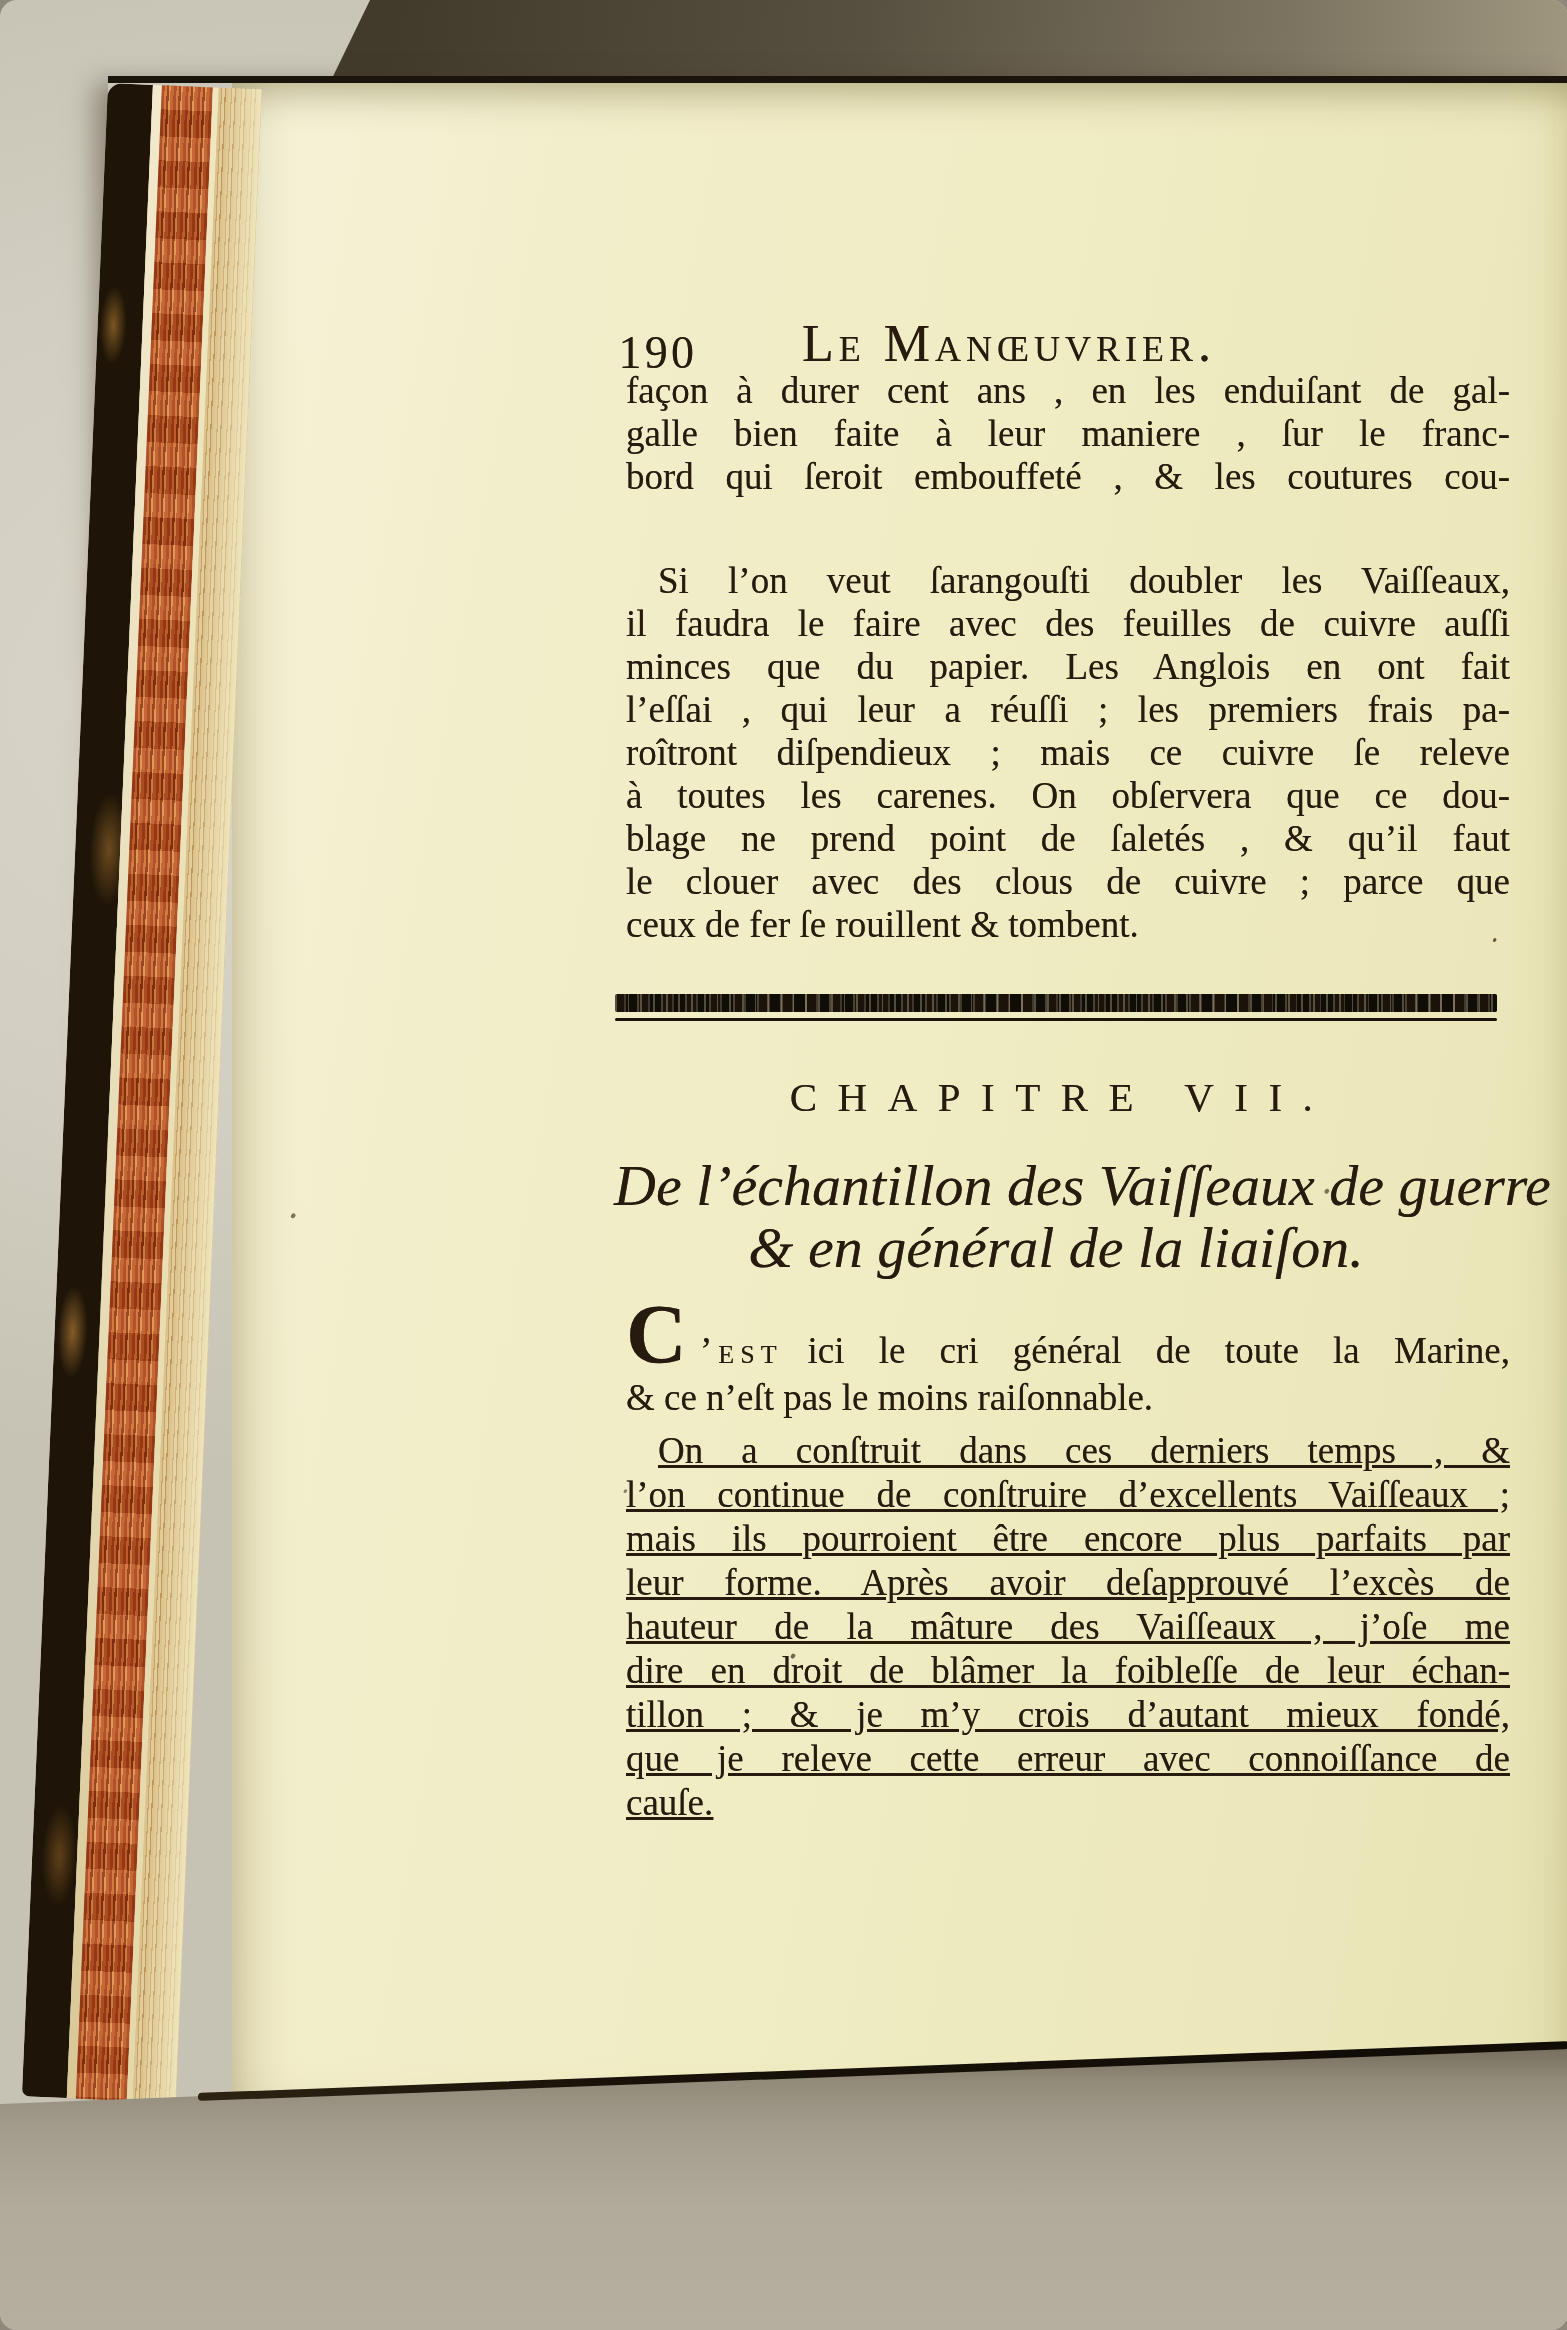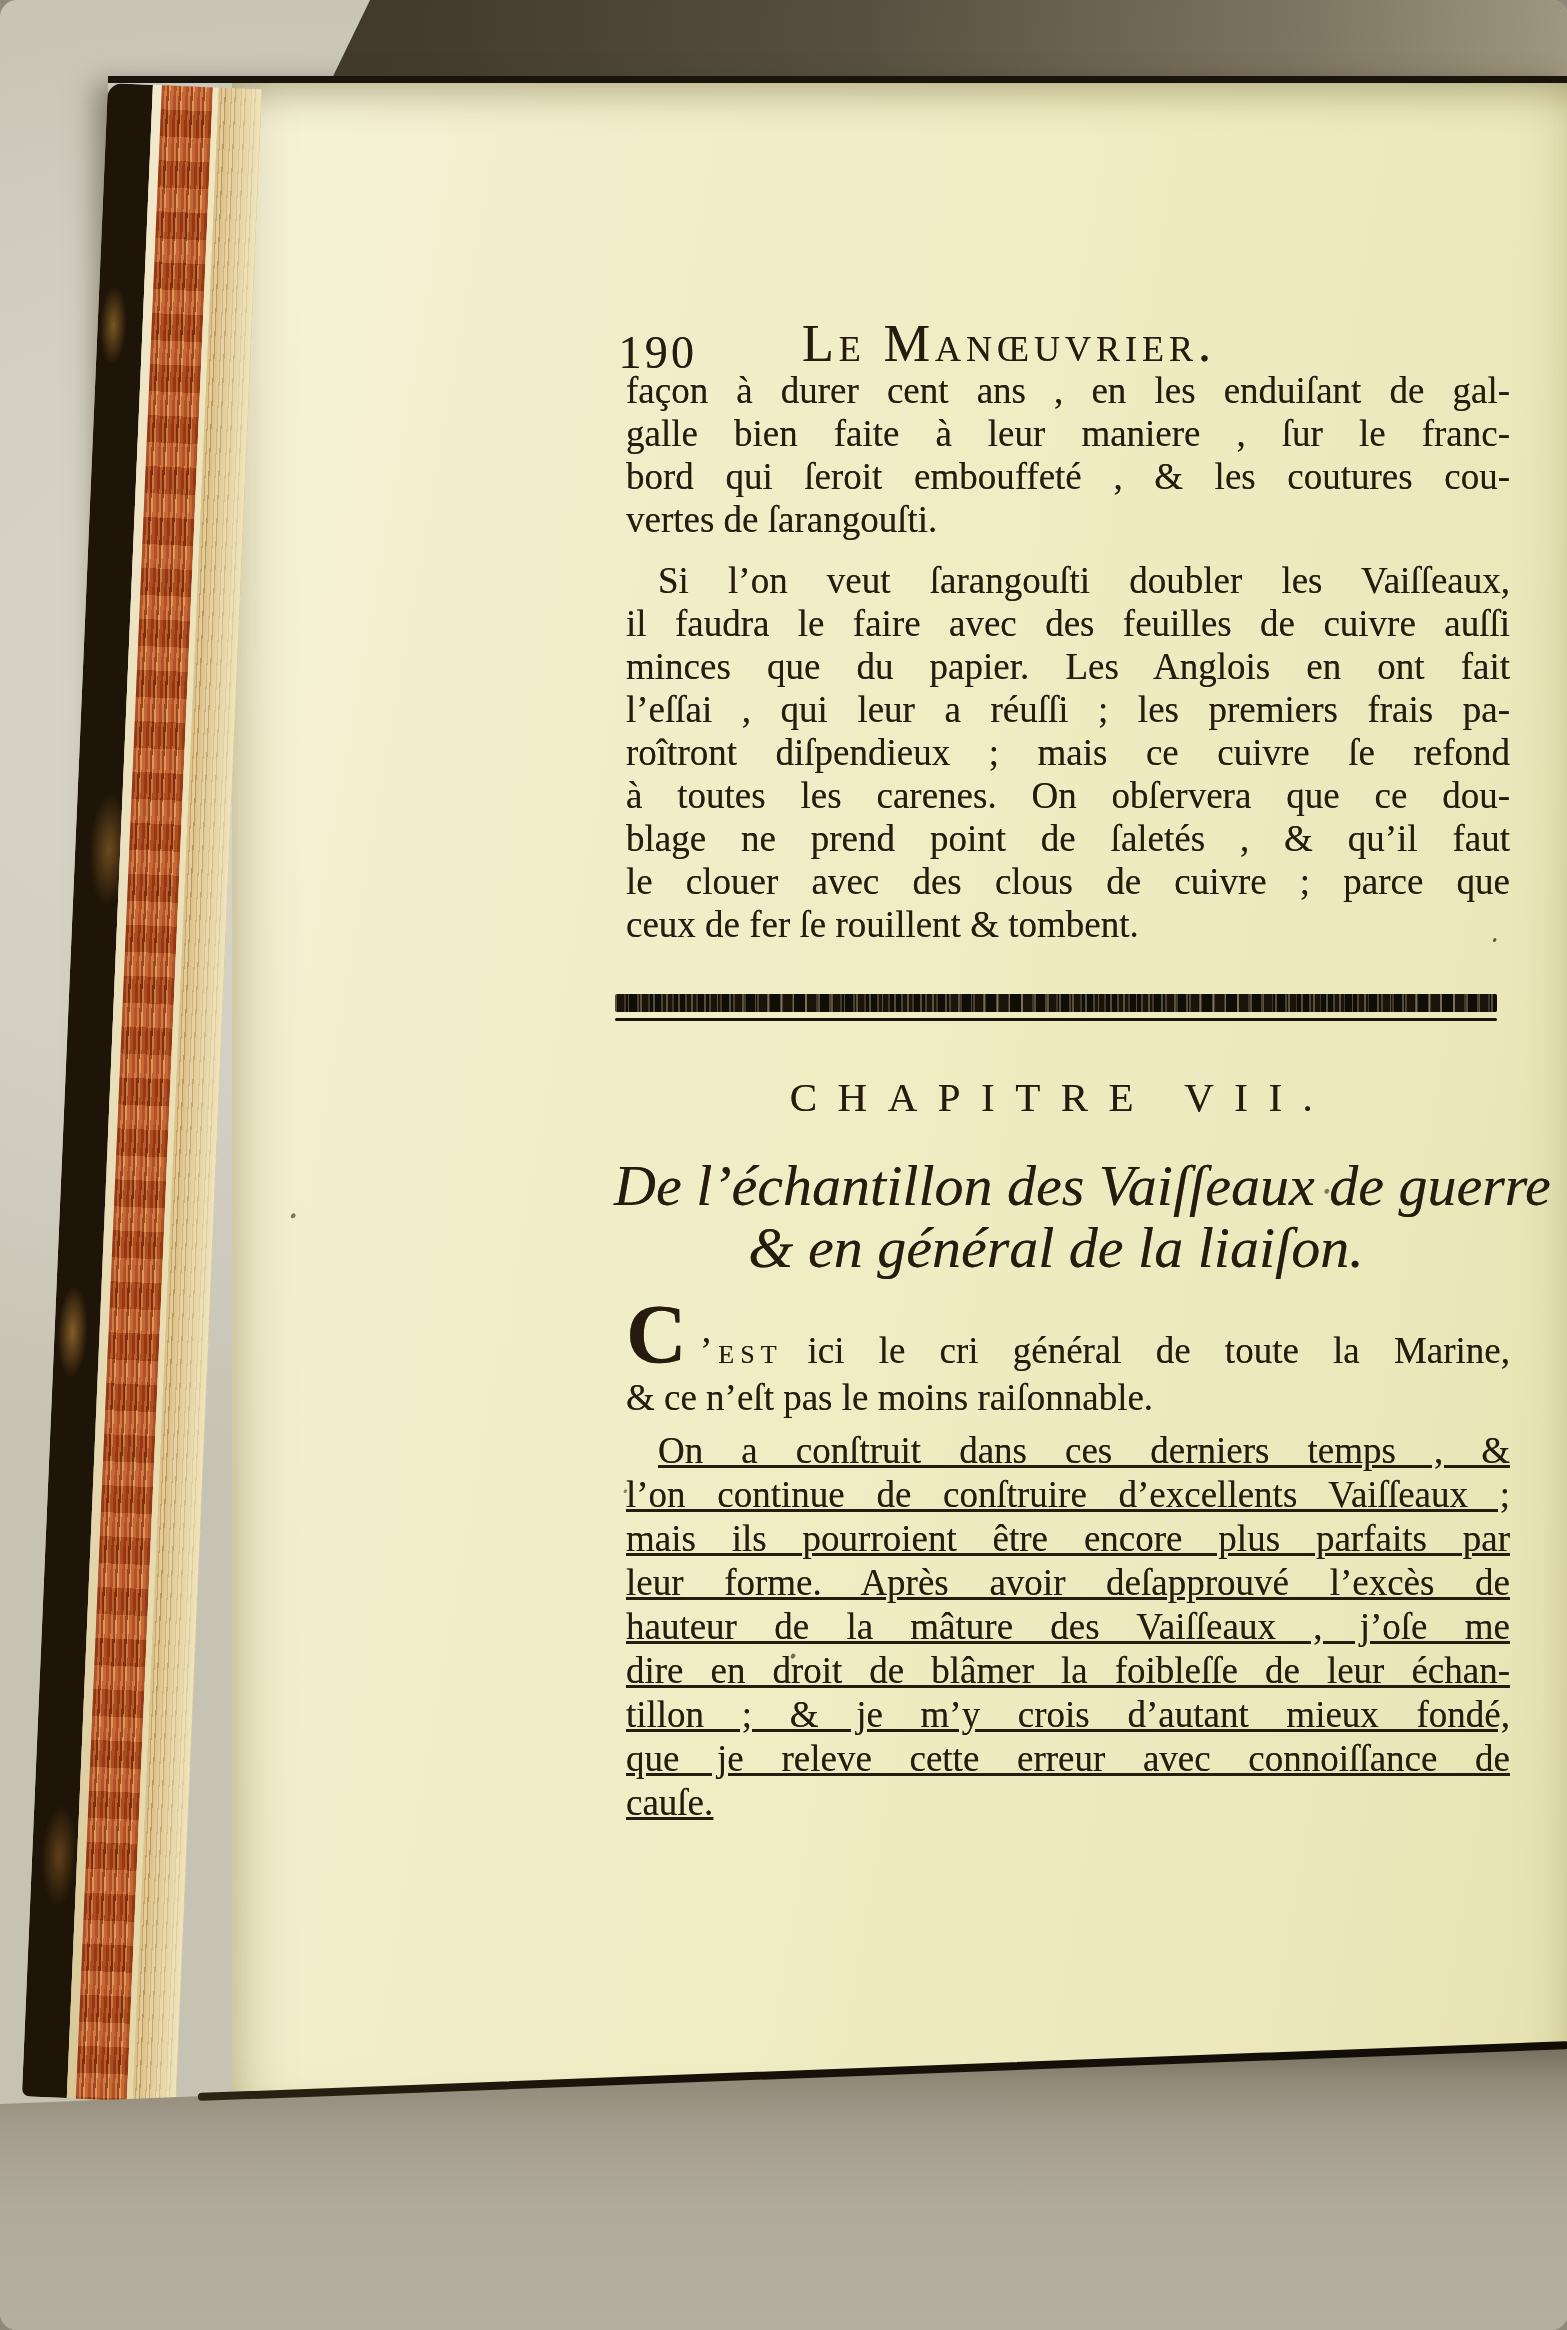--- a/index.html
+++ b/index.html
@@ -153,28 +153,27 @@
 
     <div class="header-row">
       <span class="pagenum">190</span>
       <span class="running-title">Le Manœuvrier.</span>
     </div>
 
     <div class="para p1">
         <div class="line j">façon à durer cent ans , en les enduiſant de gal-</div>
         <div class="line j">galle bien faite à leur maniere , ſur le franc-</div>
         <div class="line j">bord qui ſeroit embouffeté , &amp; les coutures cou-</div>
-        <div class="line">vertes de ſarangouſti.</div>
       </div>
     <div class="para p2">
         <div class="line j ind">Si l’on veut ſarangouſti doubler les Vaiſſeaux,</div>
         <div class="line j">il faudra le faire avec des feuilles de cuivre auſſi</div>
         <div class="line j">minces que du papier. Les Anglois en ont fait</div>
         <div class="line j">l’eſſai , qui leur a réuſſi ; les premiers frais pa-</div>
-        <div class="line j">roîtront diſpendieux ; mais ce cuivre ſe refond</div>
+        <div class="line j">roîtront diſpendieux ; mais ce cuivre ſe releve</div>
         <div class="line j">à toutes les carenes. On obſervera que ce dou-</div>
         <div class="line j">blage ne prend point de ſaletés , &amp; qu’il faut</div>
         <div class="line j">le clouer avec des clous de cuivre ; parce que</div>
         <div class="line">ceux de fer ſe rouillent &amp; tombent.</div>
       </div>
 
     <div class="ornament">
       <div class="rule-band"></div>
       <div class="rule-thin"></div>
     </div>

